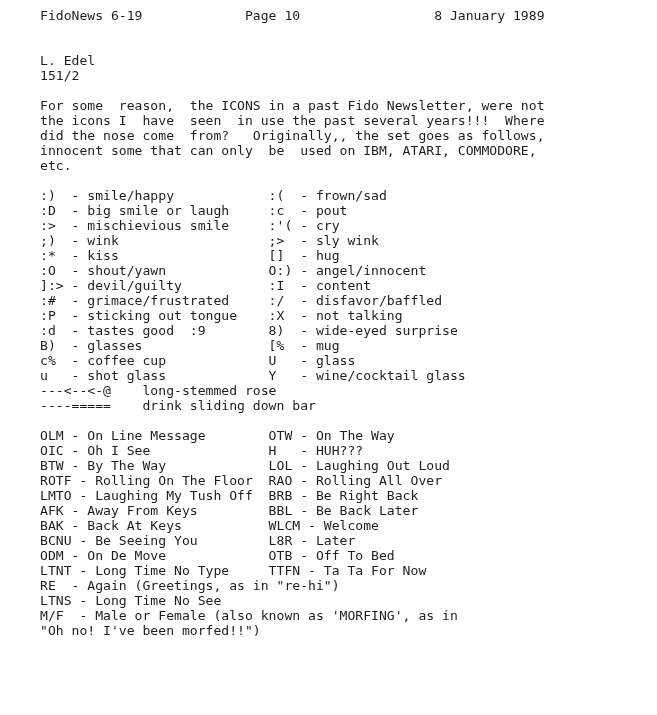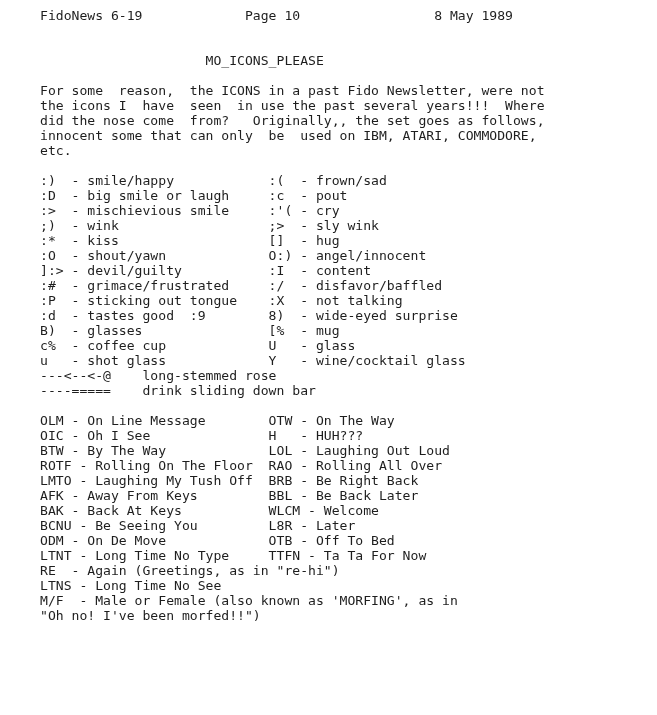--- a/index.html
+++ b/index.html
@@ -21,22 +21,23 @@
     white-space: pre;
     letter-spacing: 0;
   }
   .mb1 { margin-bottom: 15px; }  
   .mb2 { margin-bottom: 30px; }  
 </style>
 </head>
 <body>
 
 <div class="page">
-  <pre class="mb2">FidoNews 6-19             Page 10                 8 May 1989</pre>
-  <pre class="mb1">                     MO_ICONS_PLEASE</pre>
+  <pre class="mb2">FidoNews 6-19             Page 10                 8 January 1989</pre>
+  <pre class="mb1">L. Edel
+151/2</pre>
   <pre class="mb1">For some  reason,  the ICONS in a past Fido Newsletter, were not
 the icons I  have  seen  in use the past several years!!!  Where
 did the nose come  from?   Originally,, the set goes as follows,
 innocent some that can only  be  used on IBM, ATARI, COMMODORE,
 etc.</pre>
   <pre class="mb1">:)  - smile/happy            :(  - frown/sad
 :D  - big smile or laugh     :c  - pout
 :&gt;  - mischievious smile     :'( - cry
 ;)  - wink                   ;&gt;  - sly wink
 :*  - kiss                   []  - hug

